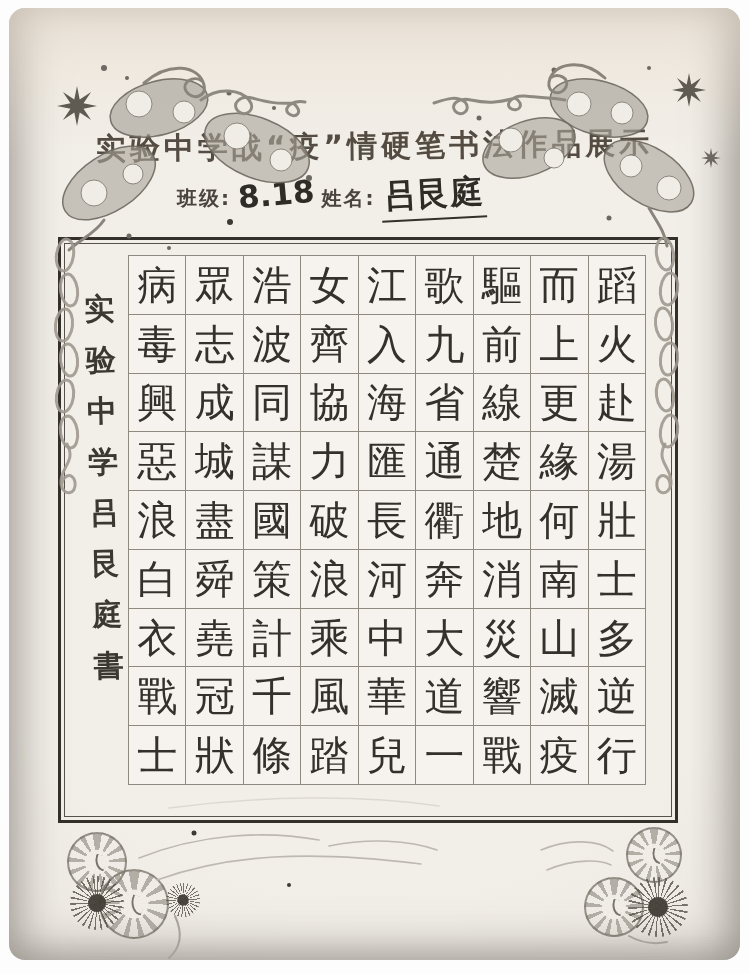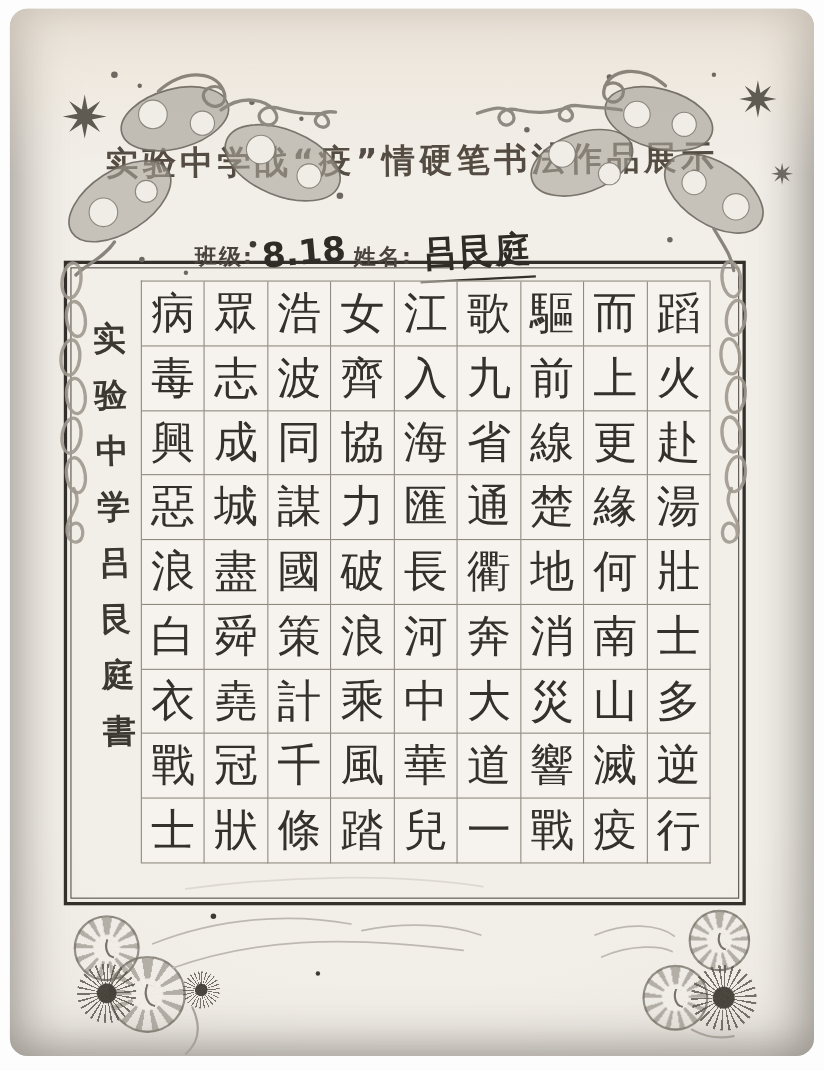--- a/index.html
+++ b/index.html
@@ -11,21 +11,21 @@
     background:radial-gradient(130% 100% at 50% 42%, #f2efe9 50%, #e9e5de 78%, #d8d4cd 95%, #ccc8c1 100%);
     box-shadow:inset 0 0 60px rgba(105,100,92,.28), inset -14px 0 26px rgba(105,100,92,.18),
                inset 14px 0 26px rgba(105,100,92,.14), inset 0 -16px 30px rgba(105,100,92,.22);}
   .photo::before{content:'';position:absolute;inset:0;pointer-events:none;
     background:linear-gradient(180deg, rgba(234,221,206,.55), rgba(234,221,206,0) 16%),
                linear-gradient(90deg, rgba(120,115,105,.10), rgba(0,0,0,0) 7%, rgba(0,0,0,0) 93%, rgba(120,115,105,.14));}
 
   
   .title{position:absolute;left:0;right:0;top:118px;text-align:center;z-index:2;
     font-size:30px;font-weight:600;color:#544c42;letter-spacing:4px;transform:rotate(-0.6deg);}
-  .meta{position:absolute;left:168px;top:164px;z-index:2;display:flex;align-items:baseline;gap:3px;color:#4a443c;margin-top:35px;}
+  .meta{position:absolute;left:168px;top:164px;z-index:2;display:flex;align-items:baseline;gap:3px;color:#4a443c;}
   .meta .label{font-size:20px;letter-spacing:2px;font-weight:600;}
   .meta .hand{font-size:31px;font-weight:700;color:#2f2c27;transform:rotate(-5deg);margin:0 4px;}
   .meta .hand-name{font-size:33px;font-weight:700;color:#2f2c27;transform:rotate(-3deg);
     border-bottom:2px solid #34302a;padding:0 3px 1px;margin-left:2px;}
 
   
   .frame{position:absolute;left:49px;top:229px;width:614px;height:580px;border:3px solid #33302c;z-index:1;}
   .frame-inner{position:absolute;inset:3px;border:1px solid #56524b;}
 
   

